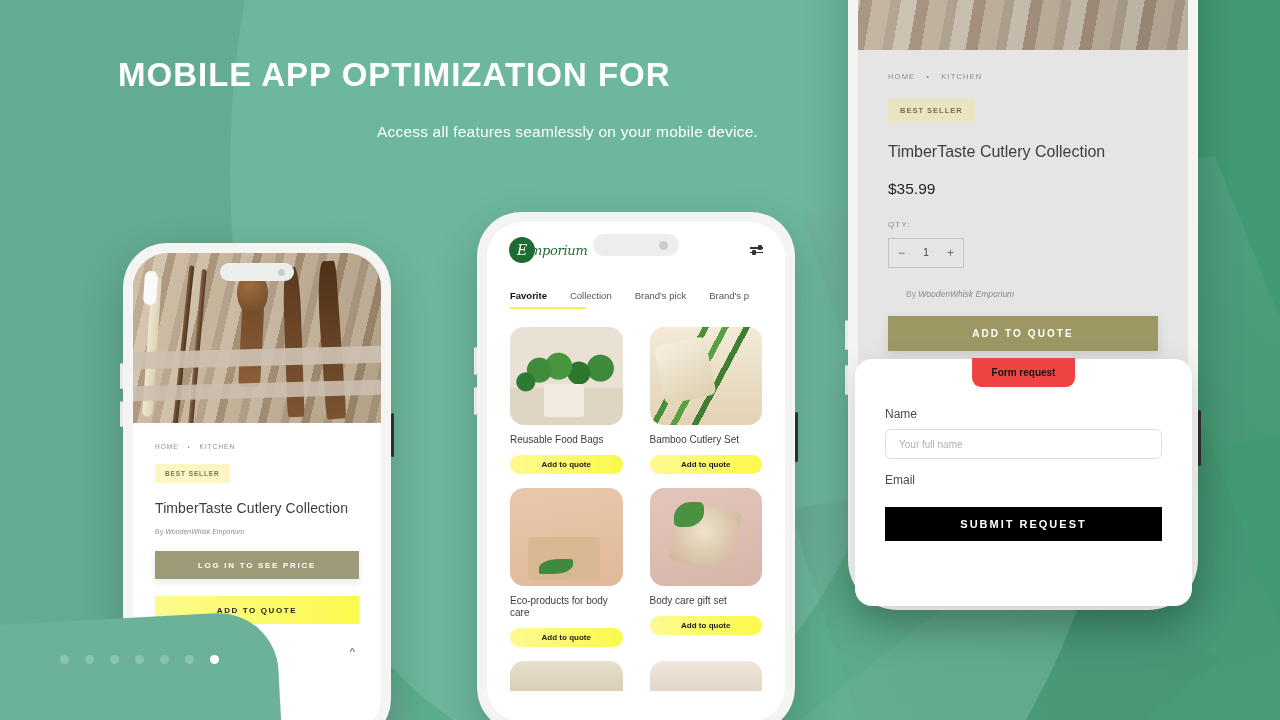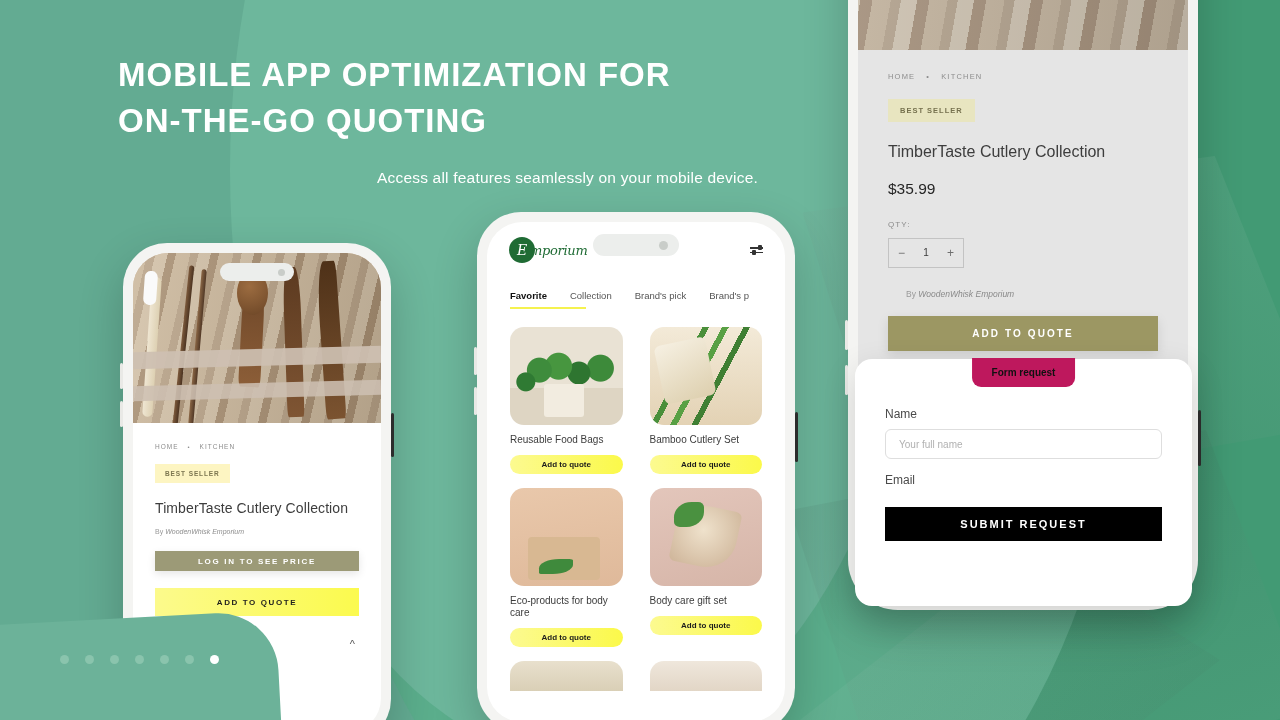--- a/index.html
+++ b/index.html
@@ -148,21 +148,21 @@
     color: #7c7650;
     font-size: 6.5px;
     letter-spacing: .9px;
     padding: 6px 10px;
     font-weight: 600;
   }
   .prod-title { margin-top: 17px; font-size: 14px; color: #3d3d3d; font-weight: 400; letter-spacing: .1px; }
   .prod-by { margin-top: 12px; font-size: 7px; color: #9a9a9a; }
   .prod-by em { font-style: italic; color: #8d8d8d; }
   .btn-olive {
-    margin-top: 16px; width: 100%; height: 20px;
+    margin-top: 16px; width: 100%; height: 28px;
     background: #9c9a77; color: #ffffff;
     border: none; font-size: 8px; font-weight: 700; letter-spacing: 1.7px;
     display: flex; align-items: center; justify-content: center;
     box-shadow: 0 3px 9px rgba(0,0,0,.10);
   }
   .btn-yellow {
     margin-top: 17px; width: 100%; height: 28px;
     background: linear-gradient(90deg,#fcfa8c,#fbfa4e);
     color: #1e1e1e; border: none;
     font-size: 8px; font-weight: 700; letter-spacing: 1.6px;
@@ -342,21 +342,21 @@
     left: 855px; top: 359px;
     width: 337px; height: 247px;
     background: #ffffff;
     border-radius: 17px;
     z-index: 12;
     box-shadow: 0 12px 34px rgba(0,0,0,.14);
     padding: 0 30px;
   }
   .modal-tag {
     position: absolute; left: 50%; top: -1px; transform: translateX(-50%);
-    background: #be185d; color: #111;
+    background: #ef4444; color: #111;
     font-size: 10px; font-weight: 700;
     padding: 9px 20px; border-radius: 0 0 9px 9px;
   }
   .field-label { font-size: 12px; color: #4a4a4a; margin-top: 0; }
   .modal .f1 { padding-top: 48px; }
   .txt {
     margin-top: 8px; width: 100%; height: 30px;
     border: 1px solid #dedede; border-radius: 6px;
     padding: 0 13px; font-size: 10px; color: #333;
     font-family: "Liberation Sans", sans-serif;
@@ -380,21 +380,20 @@
   <div class="arc-mid"></div>
   <div class="arc-light"></div>
   <div class="facet1"></div>
   <div class="facet2"></div>
   <div class="facet3"></div>
 </div>
 
 <div class="headline-wrap">
   <div class="headline">
     <div>MOBILE APP OPTIMIZATION FOR</div>
-    <div>ON-THE-GO QUOTING</div>
   </div>
   <div class="subhead">Access all features seamlessly on your mobile device.</div>
 </div>
 
 <div class="phone-frame" id="phone-left">
   <div class="side-btn" style="left:-3px; top:120px; width:3px; height:26px;"></div>
   <div class="side-btn" style="left:-3px; top:158px; width:3px; height:26px;"></div>
   <div class="side-btn dark" style="right:-3px; top:170px; width:3px; height:44px;"></div>
   <div class="phone-screen">
     <div class="notch">

